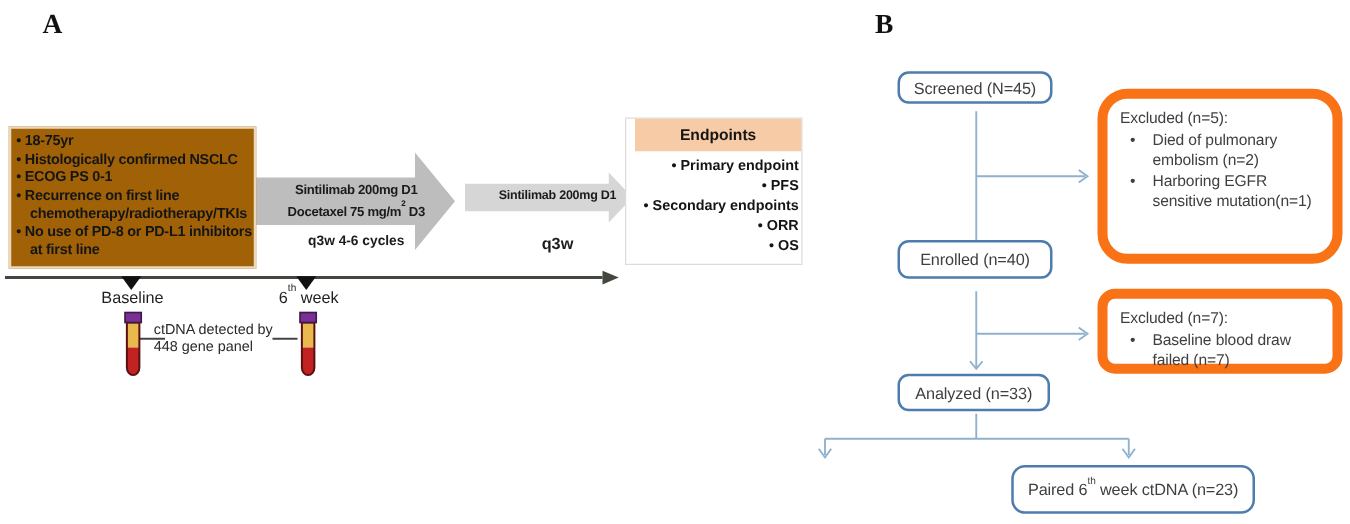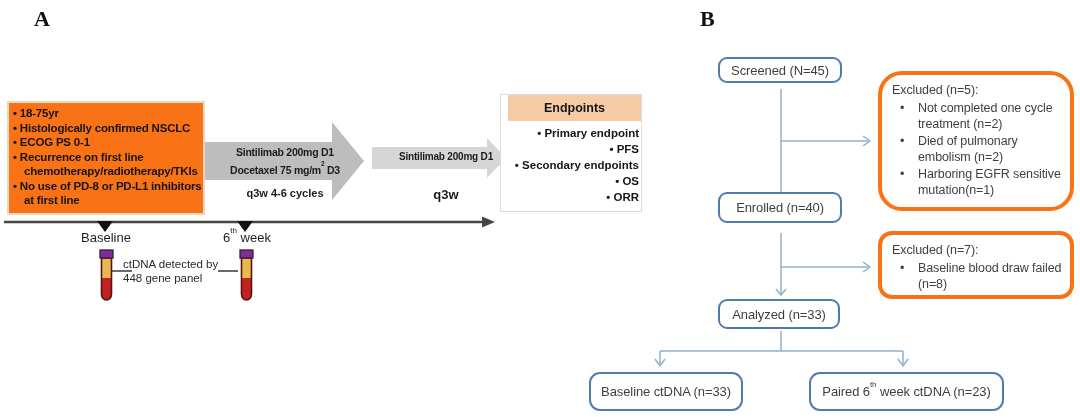--- a/index.html
+++ b/index.html
@@ -5,21 +5,21 @@
   html,body{margin:0;padding:0;background:#fff;}
   #canvas{
     position:relative;width:1080px;height:419px;background:#fff;overflow:hidden;
     font-family:"Liberation Sans",sans-serif;
   }
   .abs{position:absolute;}
   .panel-label{font-family:"Liberation Serif",serif;font-weight:bold;font-size:22px;color:#111;}
   
   .criteria-box{
     left:7px;top:101px;width:198px;height:114px;
-    border:2px solid #EBD9BC;background:#f97316;box-sizing:border-box;
+    border:2px solid #EBD9BC;background:#a16207;box-sizing:border-box;
     padding:3px 1px 16px 4px;
   }
   .criteria-box ul{margin:0;padding:0;list-style:none;}
   .criteria-box li{
     font-weight:bold;font-size:11.5px;line-height:14.5px;color:#151515;
     padding-left:11px;text-indent:-11px;letter-spacing:-0.2px;
   }
   .criteria-box li::before{content:"•\00a0";}
   .arrow-text{color:#1b1b1b;font-weight:bold;text-align:center;padding-left:16px;}
   .arrow1-text{left:204px;top:146px;width:130px;font-size:10.5px;line-height:13.5px;letter-spacing:-0.25px;}
@@ -44,21 +44,21 @@
   .ep-row.lvl2::before{content:"•\00a0";}
   .tl-label{font-size:13px;color:#1f1f1f;text-align:center;}
   .ctdna-note{left:123px;top:257px;width:110px;text-align:left;font-size:11.5px;line-height:14px;color:#2a2a2a;}
   
   .flow-box{
     box-sizing:border-box;border:2px solid #4E7CAE;border-radius:9px;background:#fff;
     color:#3F3F3F;font-size:13px;display:flex;align-items:center;justify-content:center;
     text-align:center;letter-spacing:-0.1px;
   }
   .excl-box{
-    box-sizing:border-box;border:4px solid #f97316;background:#fff;
+    box-sizing:border-box;border:8px solid #f97316;background:#fff;
     color:#3F3F3F;font-size:12.5px;line-height:16.5px;padding:7px 8px 4px 10px;letter-spacing:-0.1px;
   }
   .excl-box .excl-title{margin:0 0 1px 0;}
   .excl-box ul{margin:0;padding:0;list-style:none;}
   .excl-box li{position:relative;padding-left:26px;}
   .excl-box li::before{content:"•";position:absolute;left:8px;}
   #excluded5{left:878px;top:71px;width:196px;height:140px;border-radius:24px;}
   #excluded7{left:878px;top:231px;width:196px;height:68px;border-radius:14px;}
   #screened{left:718px;top:57px;width:124px;height:26px;}
   #enrolled{left:718px;top:192px;width:124px;height:31px;}
@@ -139,56 +139,54 @@
 
   <div class="abs arrow-text arrow2-text">Sintilimab 200mg D1</div>
   <div class="abs arrow-text sched2">q3w</div>
 
   <div class="abs endpoints-box">
     <div class="endpoints-header">Endpoints</div>
     <div class="endpoints-list">
       <div class="ep-row lvl1">Primary endpoint</div>
       <div class="ep-row lvl2">PFS</div>
       <div class="ep-row lvl1">Secondary endpoints</div>
+      <div class="ep-row lvl2">ORR</div>
       <div class="ep-row lvl2">OS</div>
-      <div class="ep-row lvl2">ORR</div>
     </div>
   </div>
 
   <div class="abs tl-label" style="left:66px;top:230px;width:80px;">Baseline</div>
   <div class="abs tl-label" style="left:208px;top:230px;width:78px;"><span>6</span><sup class="sp">th</sup><span> week</span></div>
 
   <div class="abs ctdna-note">
     <div>ctDNA detected by</div>
     <div>448 gene panel</div>
   </div>
 
   <div class="abs panel-label" style="left:700px;top:6px;">B</div>
 
   <div class="abs flow-box" id="screened">Screened (N=45)</div>
 
   <div class="abs excl-box" id="excluded5">
     <div class="excl-title">Excluded (n=5):</div>
     <ul>
-      <li>Not completed one cycle treatment (n=2)</li>
       <li>Died of pulmonary embolism (n=2)</li>
       <li>Harboring EGFR sensitive mutation(n=1)</li>
     </ul>
   </div>
 
   <div class="abs flow-box" id="enrolled">Enrolled (n=40)</div>
 
   <div class="abs excl-box" id="excluded7">
     <div class="excl-title">Excluded (n=7):</div>
     <ul>
-      <li>Baseline blood draw failed (n=8)</li>
+      <li>Baseline blood draw failed (n=7)</li>
     </ul>
   </div>
 
   <div class="abs flow-box" id="analyzed">Analyzed (n=33)</div>
 
-  <div class="abs flow-box" id="baseline-ctdna">Baseline ctDNA (n=33)</div>
 
   <div class="abs flow-box" id="paired-ctdna">
     <span><span>Paired 6</span><sup class="sp">th</sup><span> week ctDNA (n=23)</span></span>
   </div>
 
 </div>
 
 </body></html>

